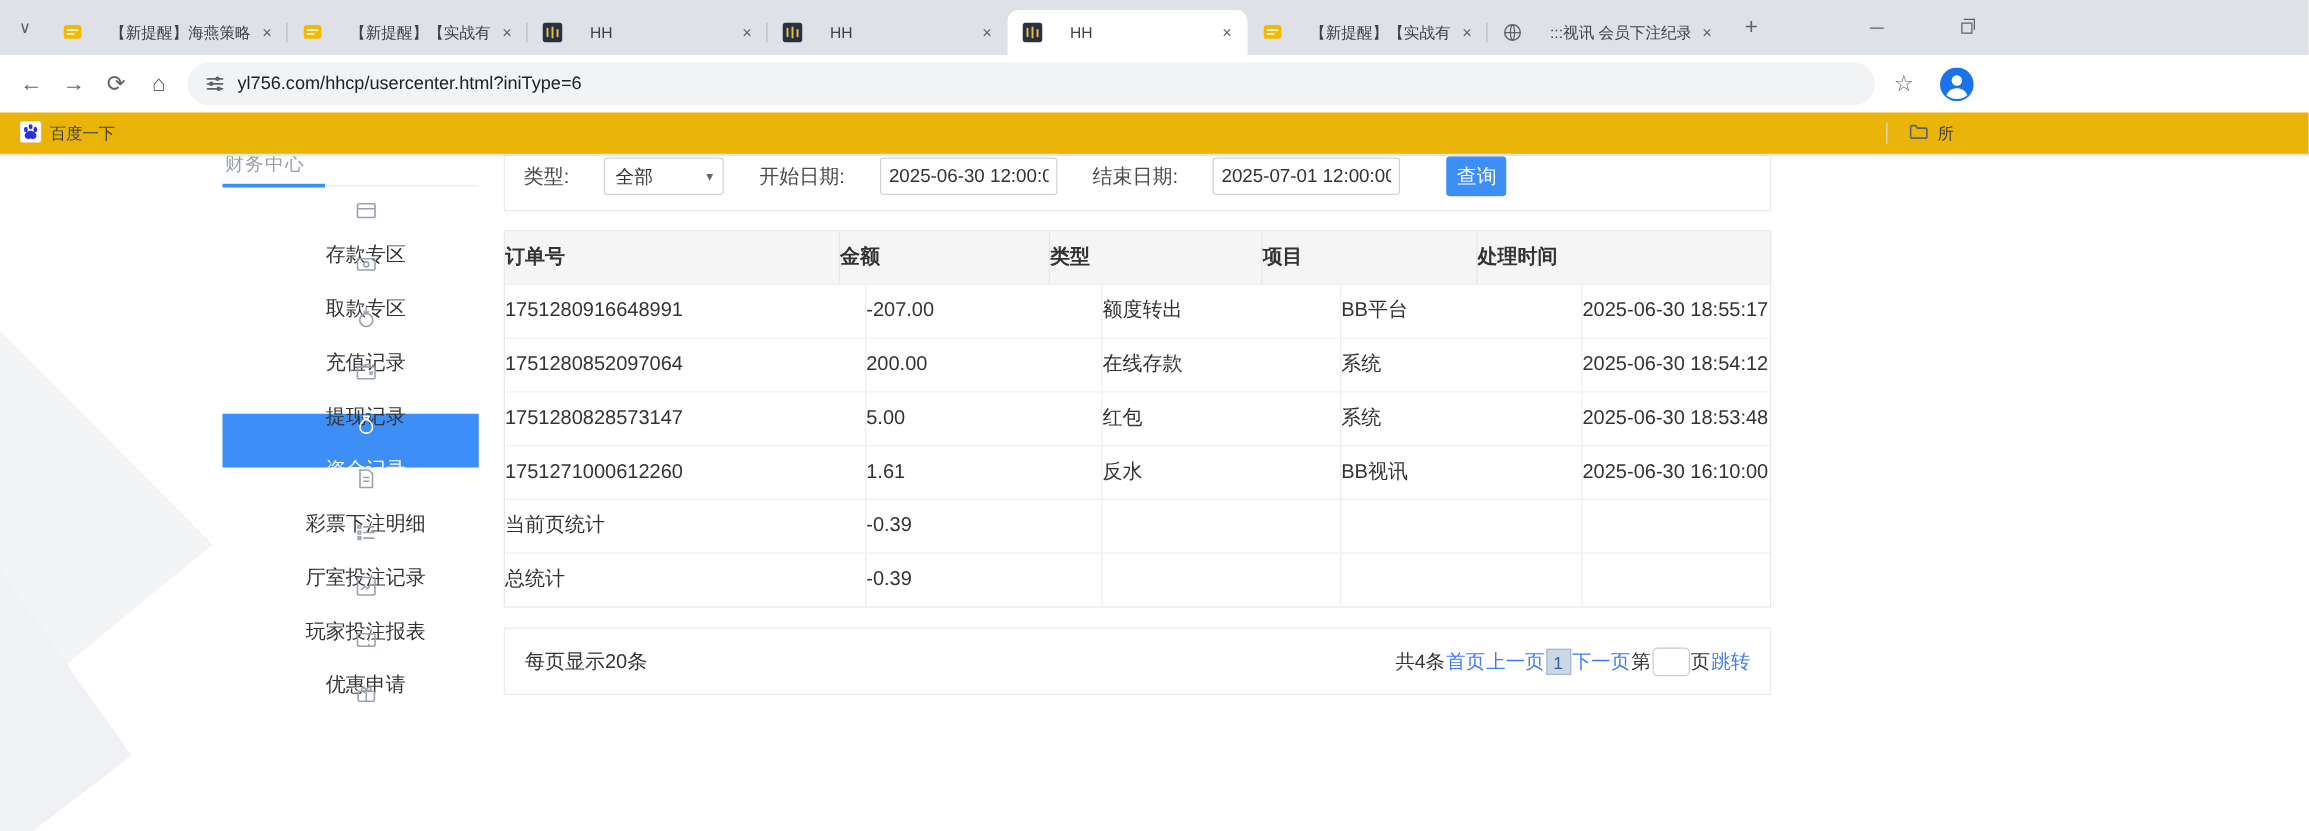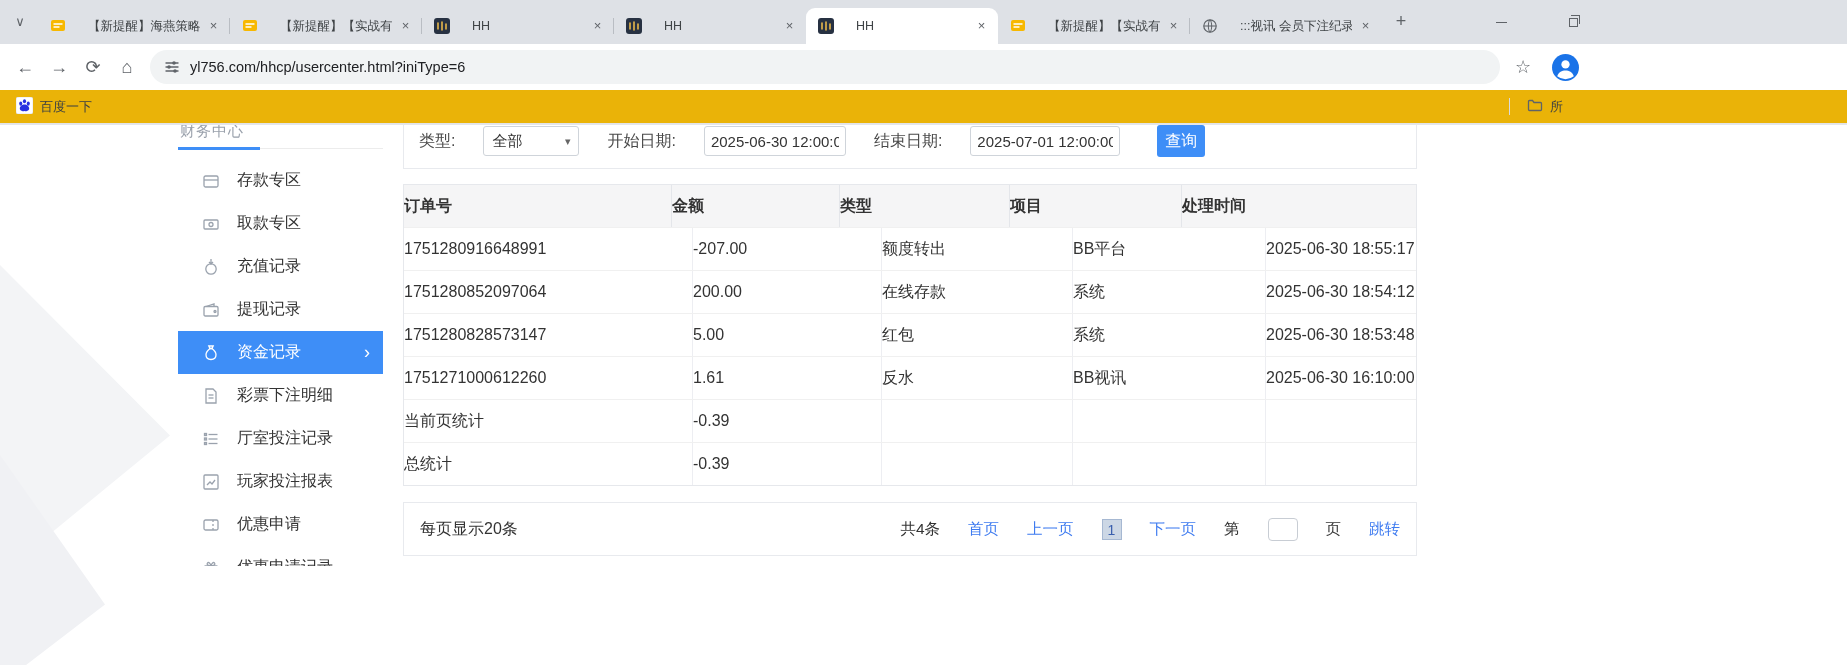--- a/index.html
+++ b/index.html
@@ -103,21 +103,21 @@
   .page-inner { display: flex; margin-top: -12px; }
 
   
   .sidebar { width: 205px; margin-left: 178px; flex: 0 0 205px; }
   .sb-title-row { height: 36px; border-bottom: 1px solid #ececec; position: relative; }
   .sb-title { position: absolute; top: 9px; left: 2px; font-size: 15px; color: #99a0ab; letter-spacing: 1px; }
   .sb-underline { position: absolute; left: 0; bottom: -2px; width: 82px; height: 3px; background: #3e8ef7; }
   .sb-nav { margin-top: 10px; }
   .sb-item {
     height: 43px; display: flex; align-items: center; padding-left: 24px;
-    gap: 17px; font-size: 16px; color: #333; cursor: pointer;
+    gap: 17px; font-size: 16px; color: #333; cursor: pointer; flex-direction: column;
   }
   .sb-item .sicon { width: 18px; height: 18px; color: #9aa2ad; flex: 0 0 18px; }
   .sb-item.active { background: #3e8ef7; color: #ffffff; }
   .sb-item.active .sicon { color: #ffffff; }
   .sb-chevron { margin-left: auto; margin-right: 13px; font-size: 18px; color: #ffffff; }
 
   
   .main { width: 1014px; margin-left: 20px; flex: 0 0 1014px; }
   .filterbox {
     height: 56px; border: 1px solid #e8eaee; background: #fff;
@@ -152,21 +152,21 @@
   }
   .tcell:first-child { border-left: none; }
   .thead { background: #f5f5f6; }
   .thead .tcell { font-weight: bold; color: #333; border-left-color: #e4e6ea; }
 
   .footerbar {
     margin-top: 16px; height: 54px; border: 1px solid #e8eaee; background: #fff;
     display: flex; align-items: center; justify-content: space-between;
     padding: 0 16px; font-size: 16px; color: #333;
   }
-  .pager { display: flex; align-items: center; gap: 28px; font-size: 15.5px; margin-left: 24px; }
+  .pager { display: flex; align-items: center; gap: 1px; font-size: 15.5px; margin-left: 24px; }
   .pager .plink { color: #3e7bf0; cursor: pointer; text-decoration: none; }
   .pg-current {
     min-width: 20px; height: 21px; line-height: 20px; text-align: center;
     background: #ccd7e5; border: 1px solid #a6b8d2; color: #3a5fae; font-size: 14px;
     padding: 0 3px;
   }
   .pageinput {
     width: 30px; height: 23px; border: 1px solid #c8cdd4; border-radius: 4px;
     font-size: 14px; text-align: center;
   }

